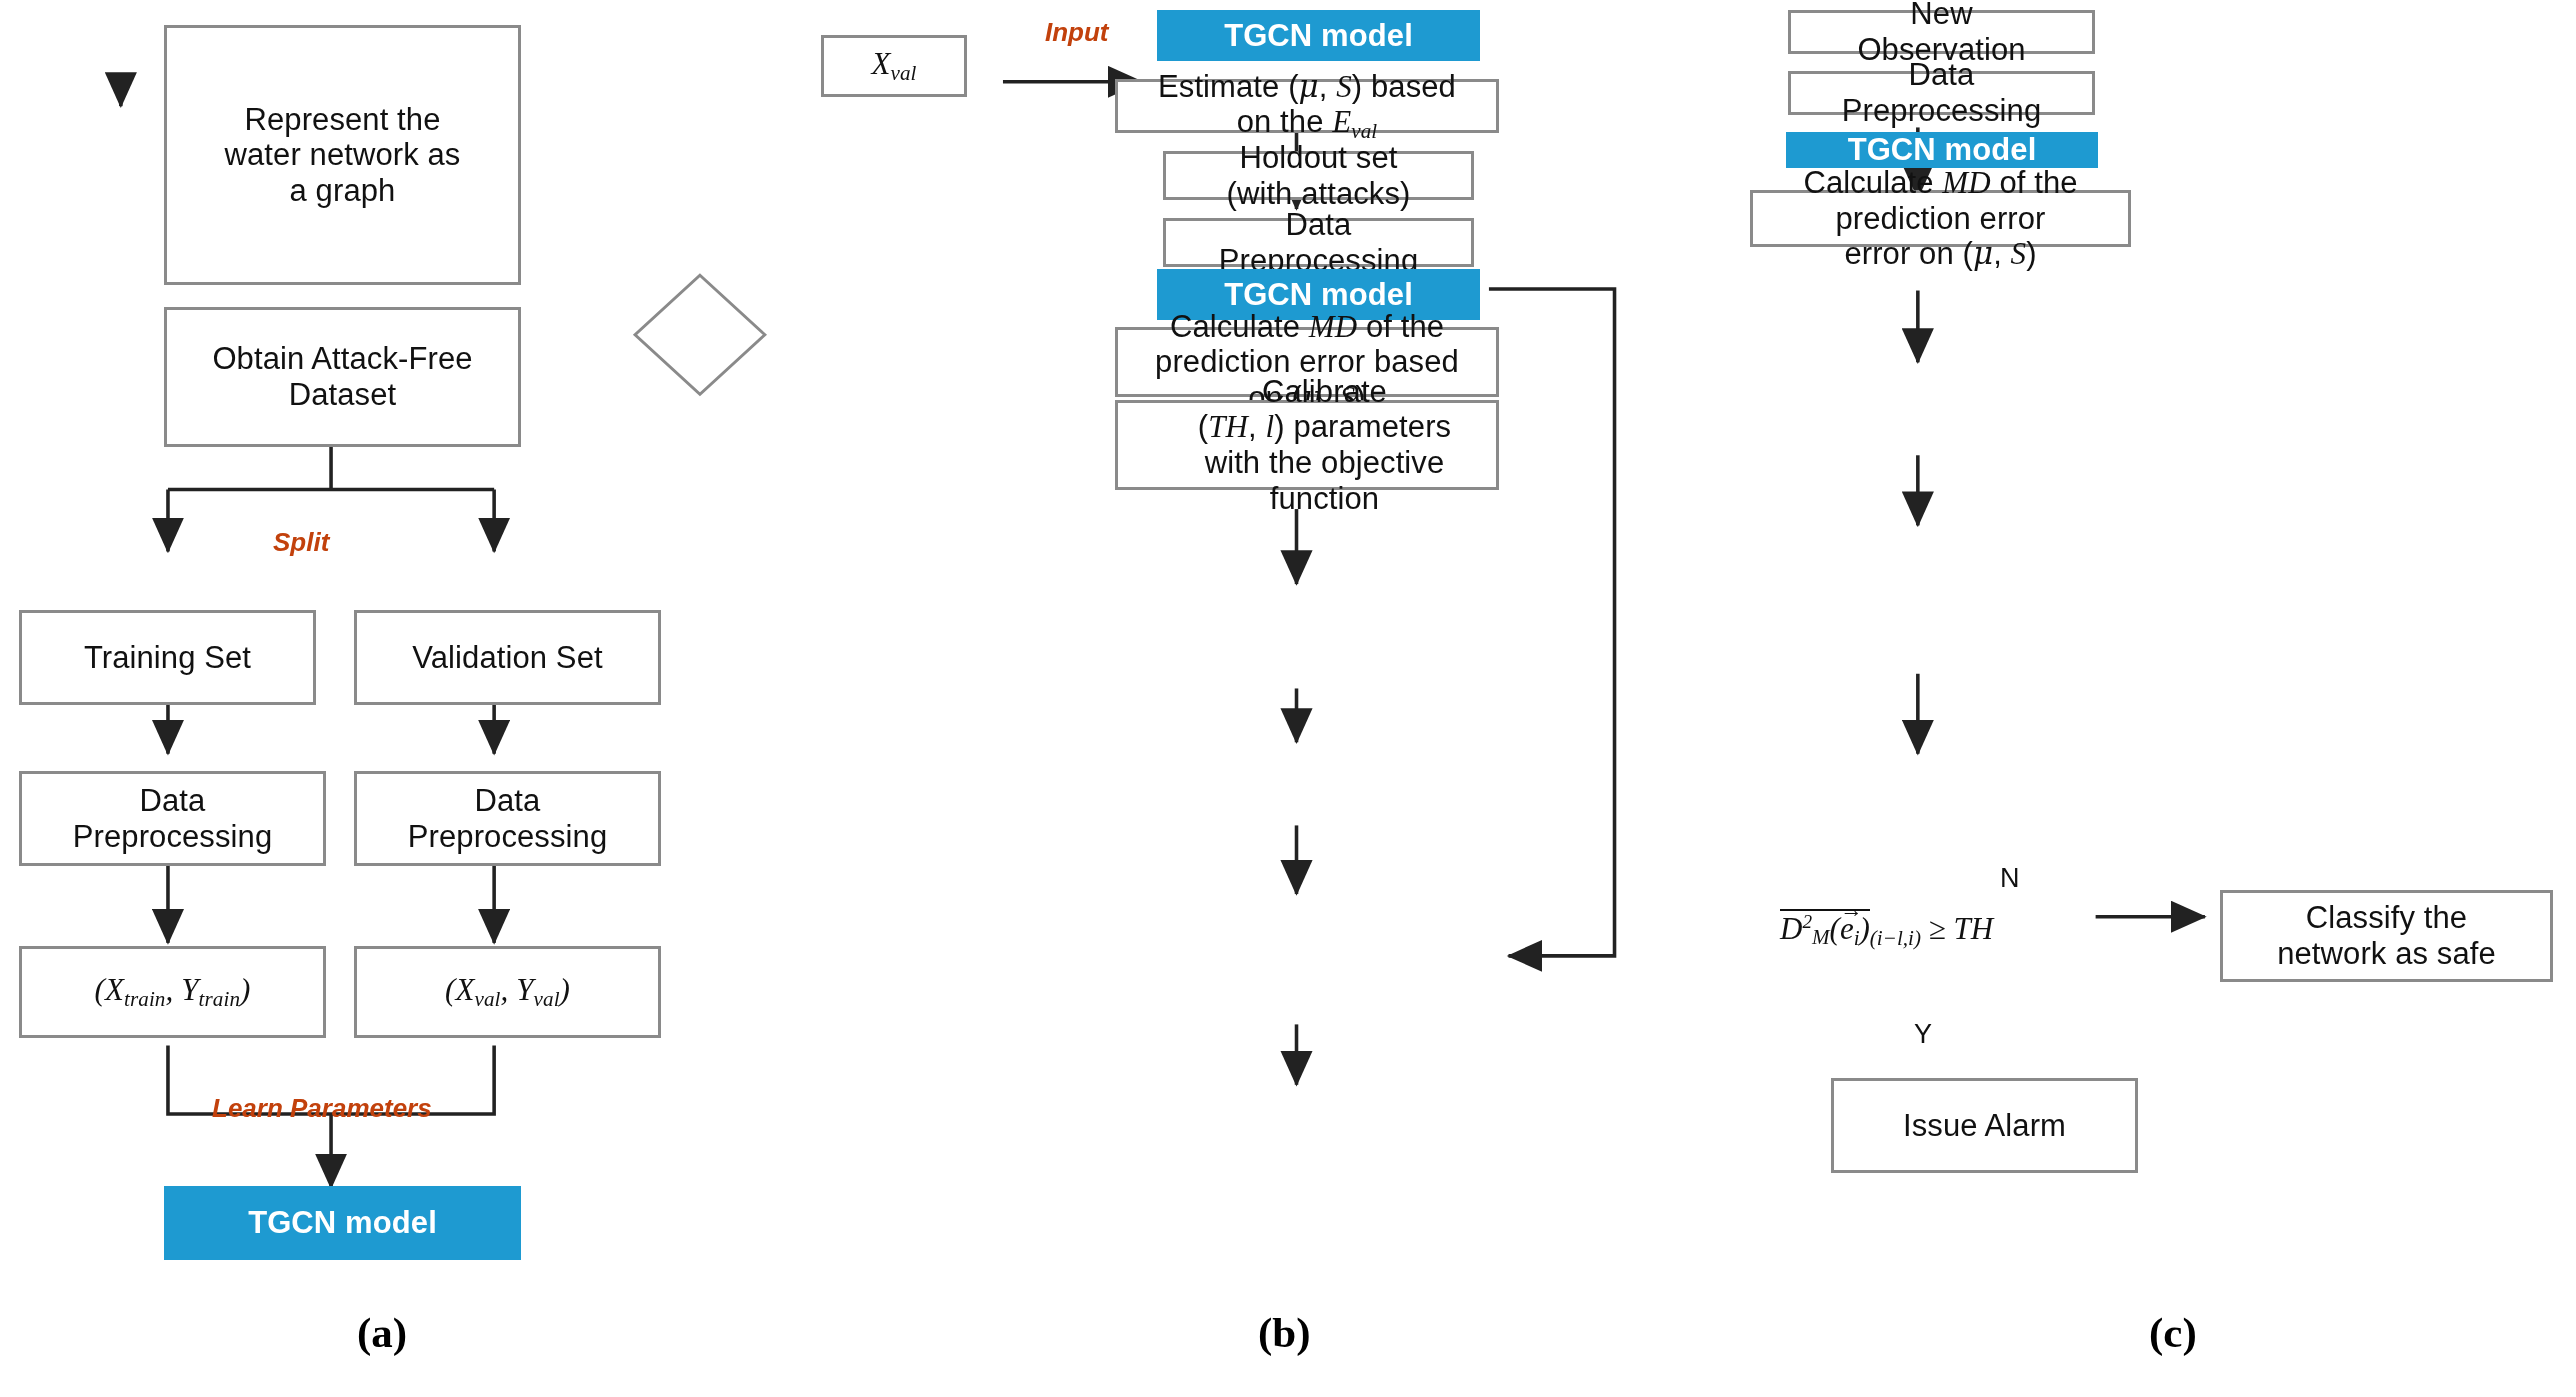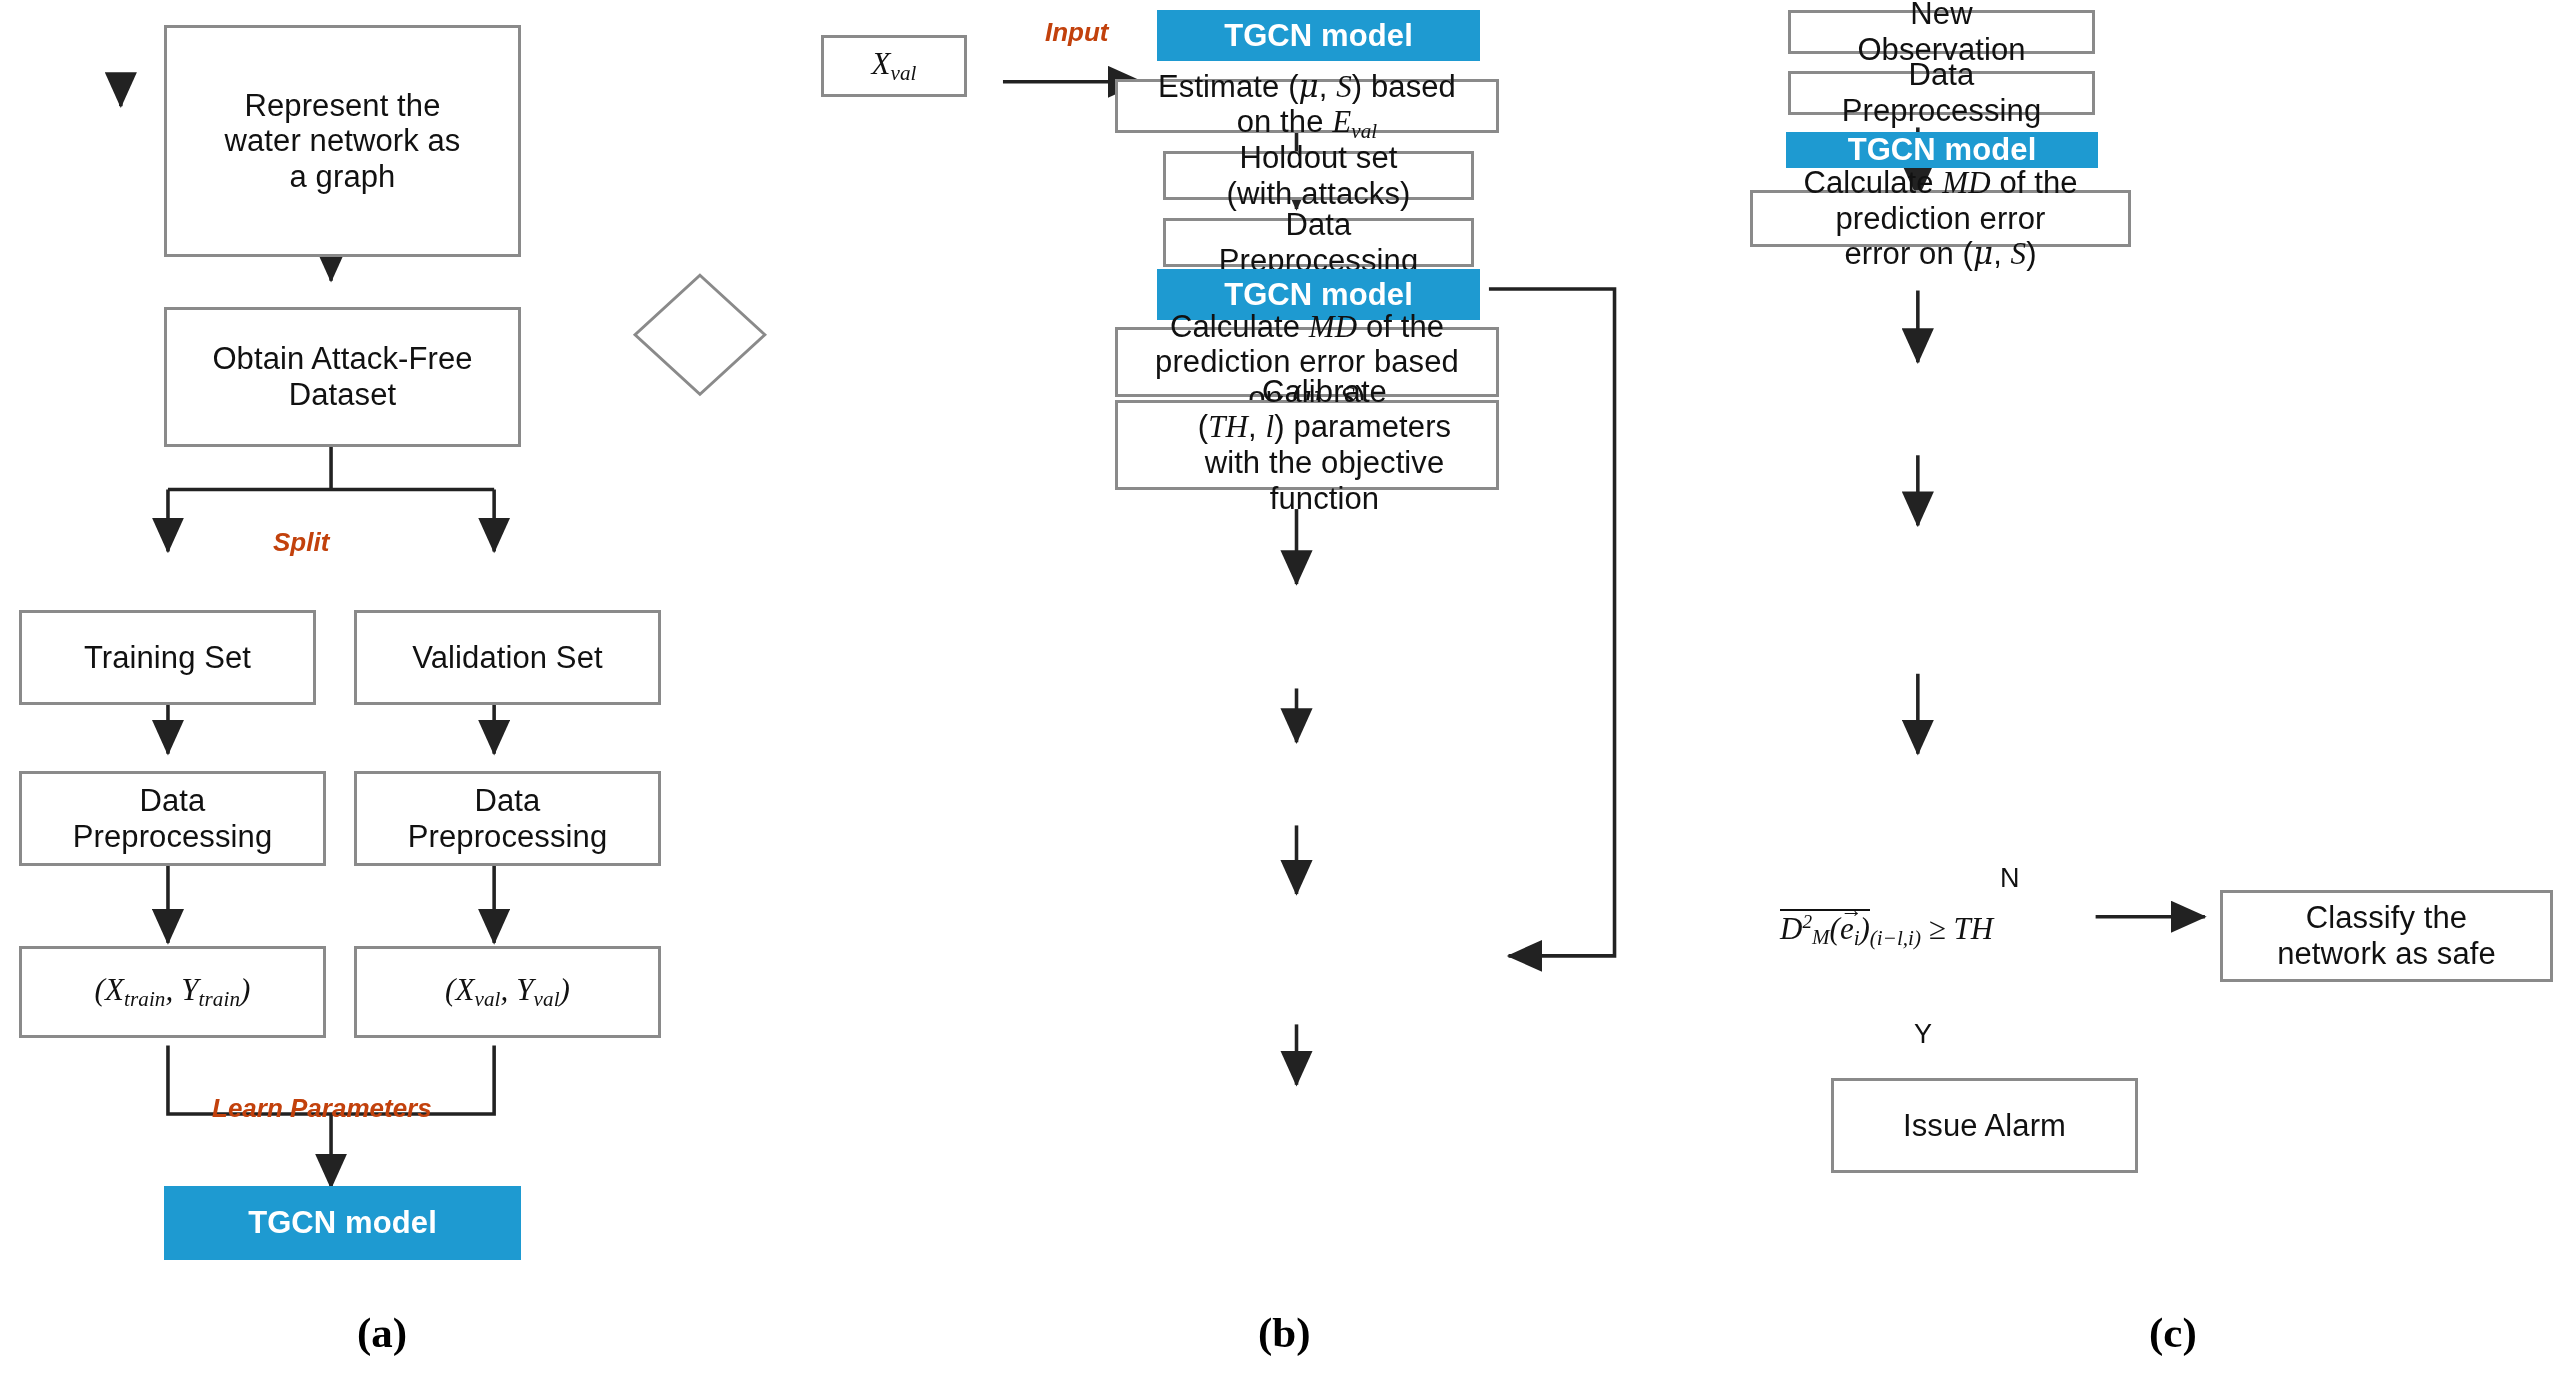--- a/index.html
+++ b/index.html
@@ -77,21 +77,21 @@
       <path d="M3222.2,487.7 L3222.2,608.3" marker-end="url(#ah)"></path>
       <path d="M3222.2,764.5 L3222.2,882.3" marker-end="url(#ah)"></path>
       <path d="M3222.2,1131.6 L3222.2,1265.9" marker-end="url(#ah)"></path>
       <path d="M3520.9,1539.9 L3704.5,1539.9" marker-end="url(#ah)"></path>
       <path d="M3222.2,1813.9 L3222.2,1945.4" marker-end="url(#ah)"></path>
     </g>
 
     <polygon points="1176,462 1285,562 1176,662 1067,562" fill="#ffffff" stroke="#8a8a8a" stroke-width="5"></polygon>
   </svg>
 
-  <div class="node plain" style="left:164px;top:25px;width:357px;height:232px;">
+  <div class="node plain" style="left:164px;top:25px;width:357px;height:260px;">
     <div class="txt">
       <span>Represent the</span><br>
       <span>water network as</span><br>
       <span>a graph</span>
     </div>
   </div>
 
   <div class="node plain" style="left:164px;top:307px;width:357px;height:140px;">
     <div class="txt">
       <span>Obtain Attack-Free</span><br>

